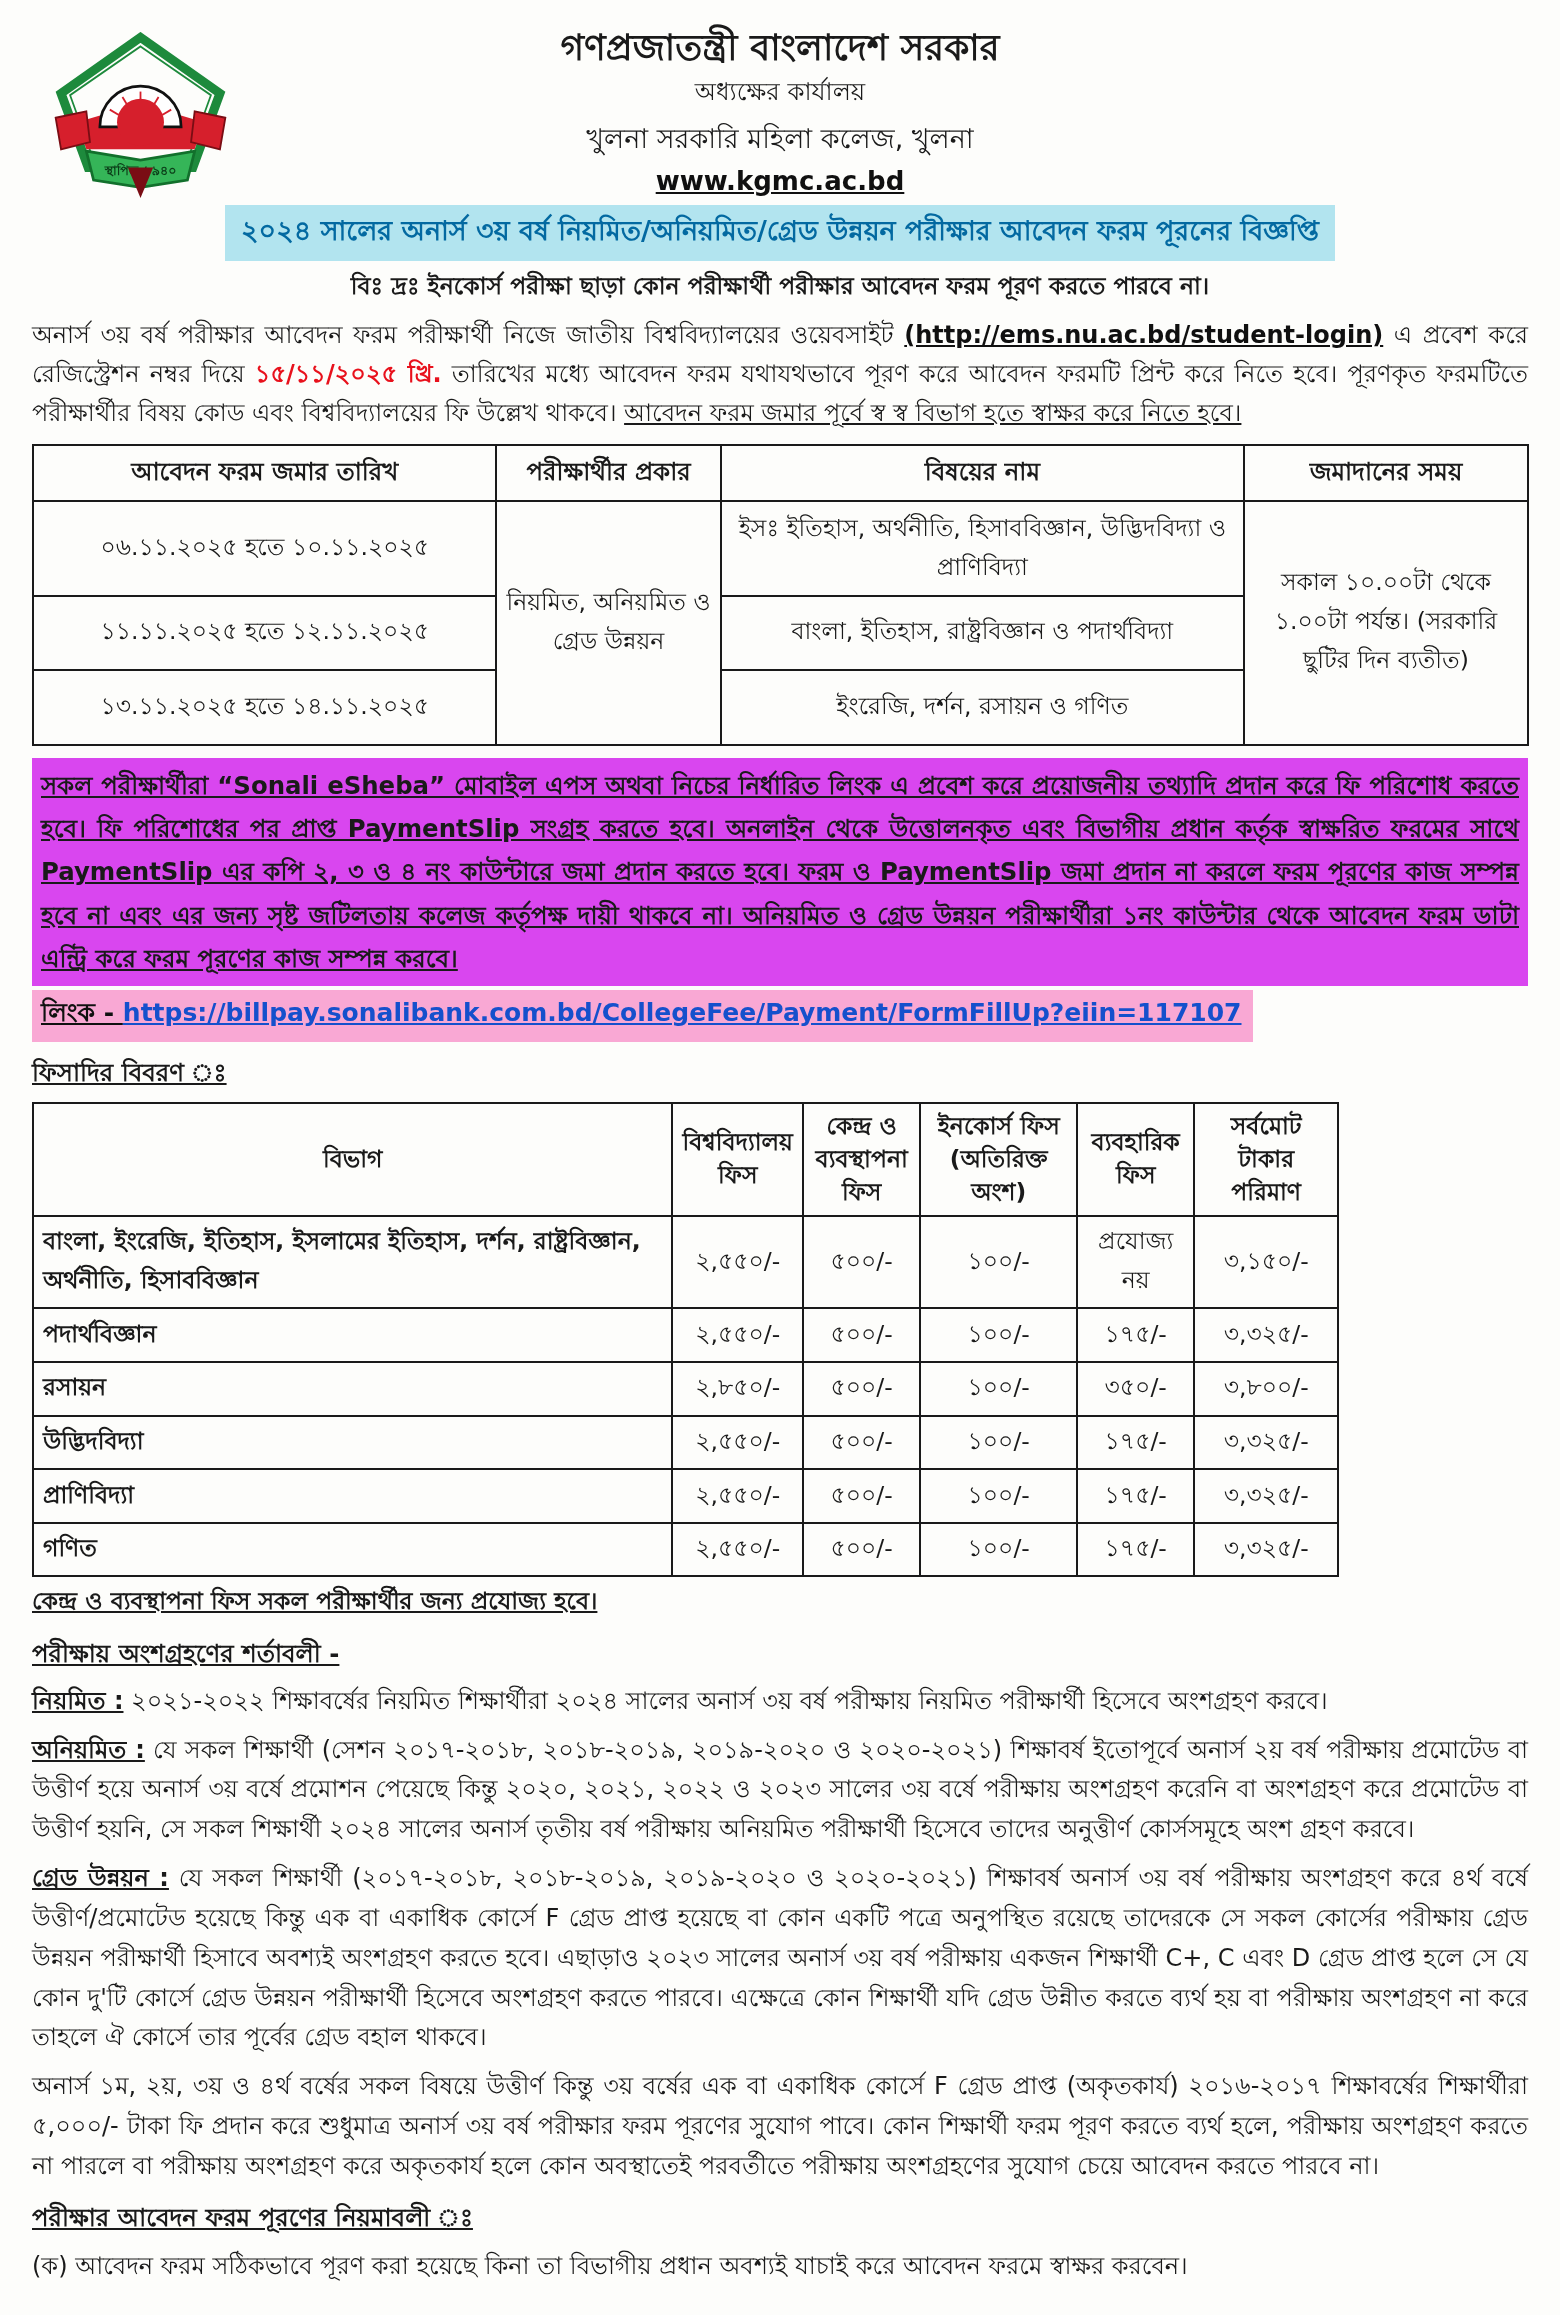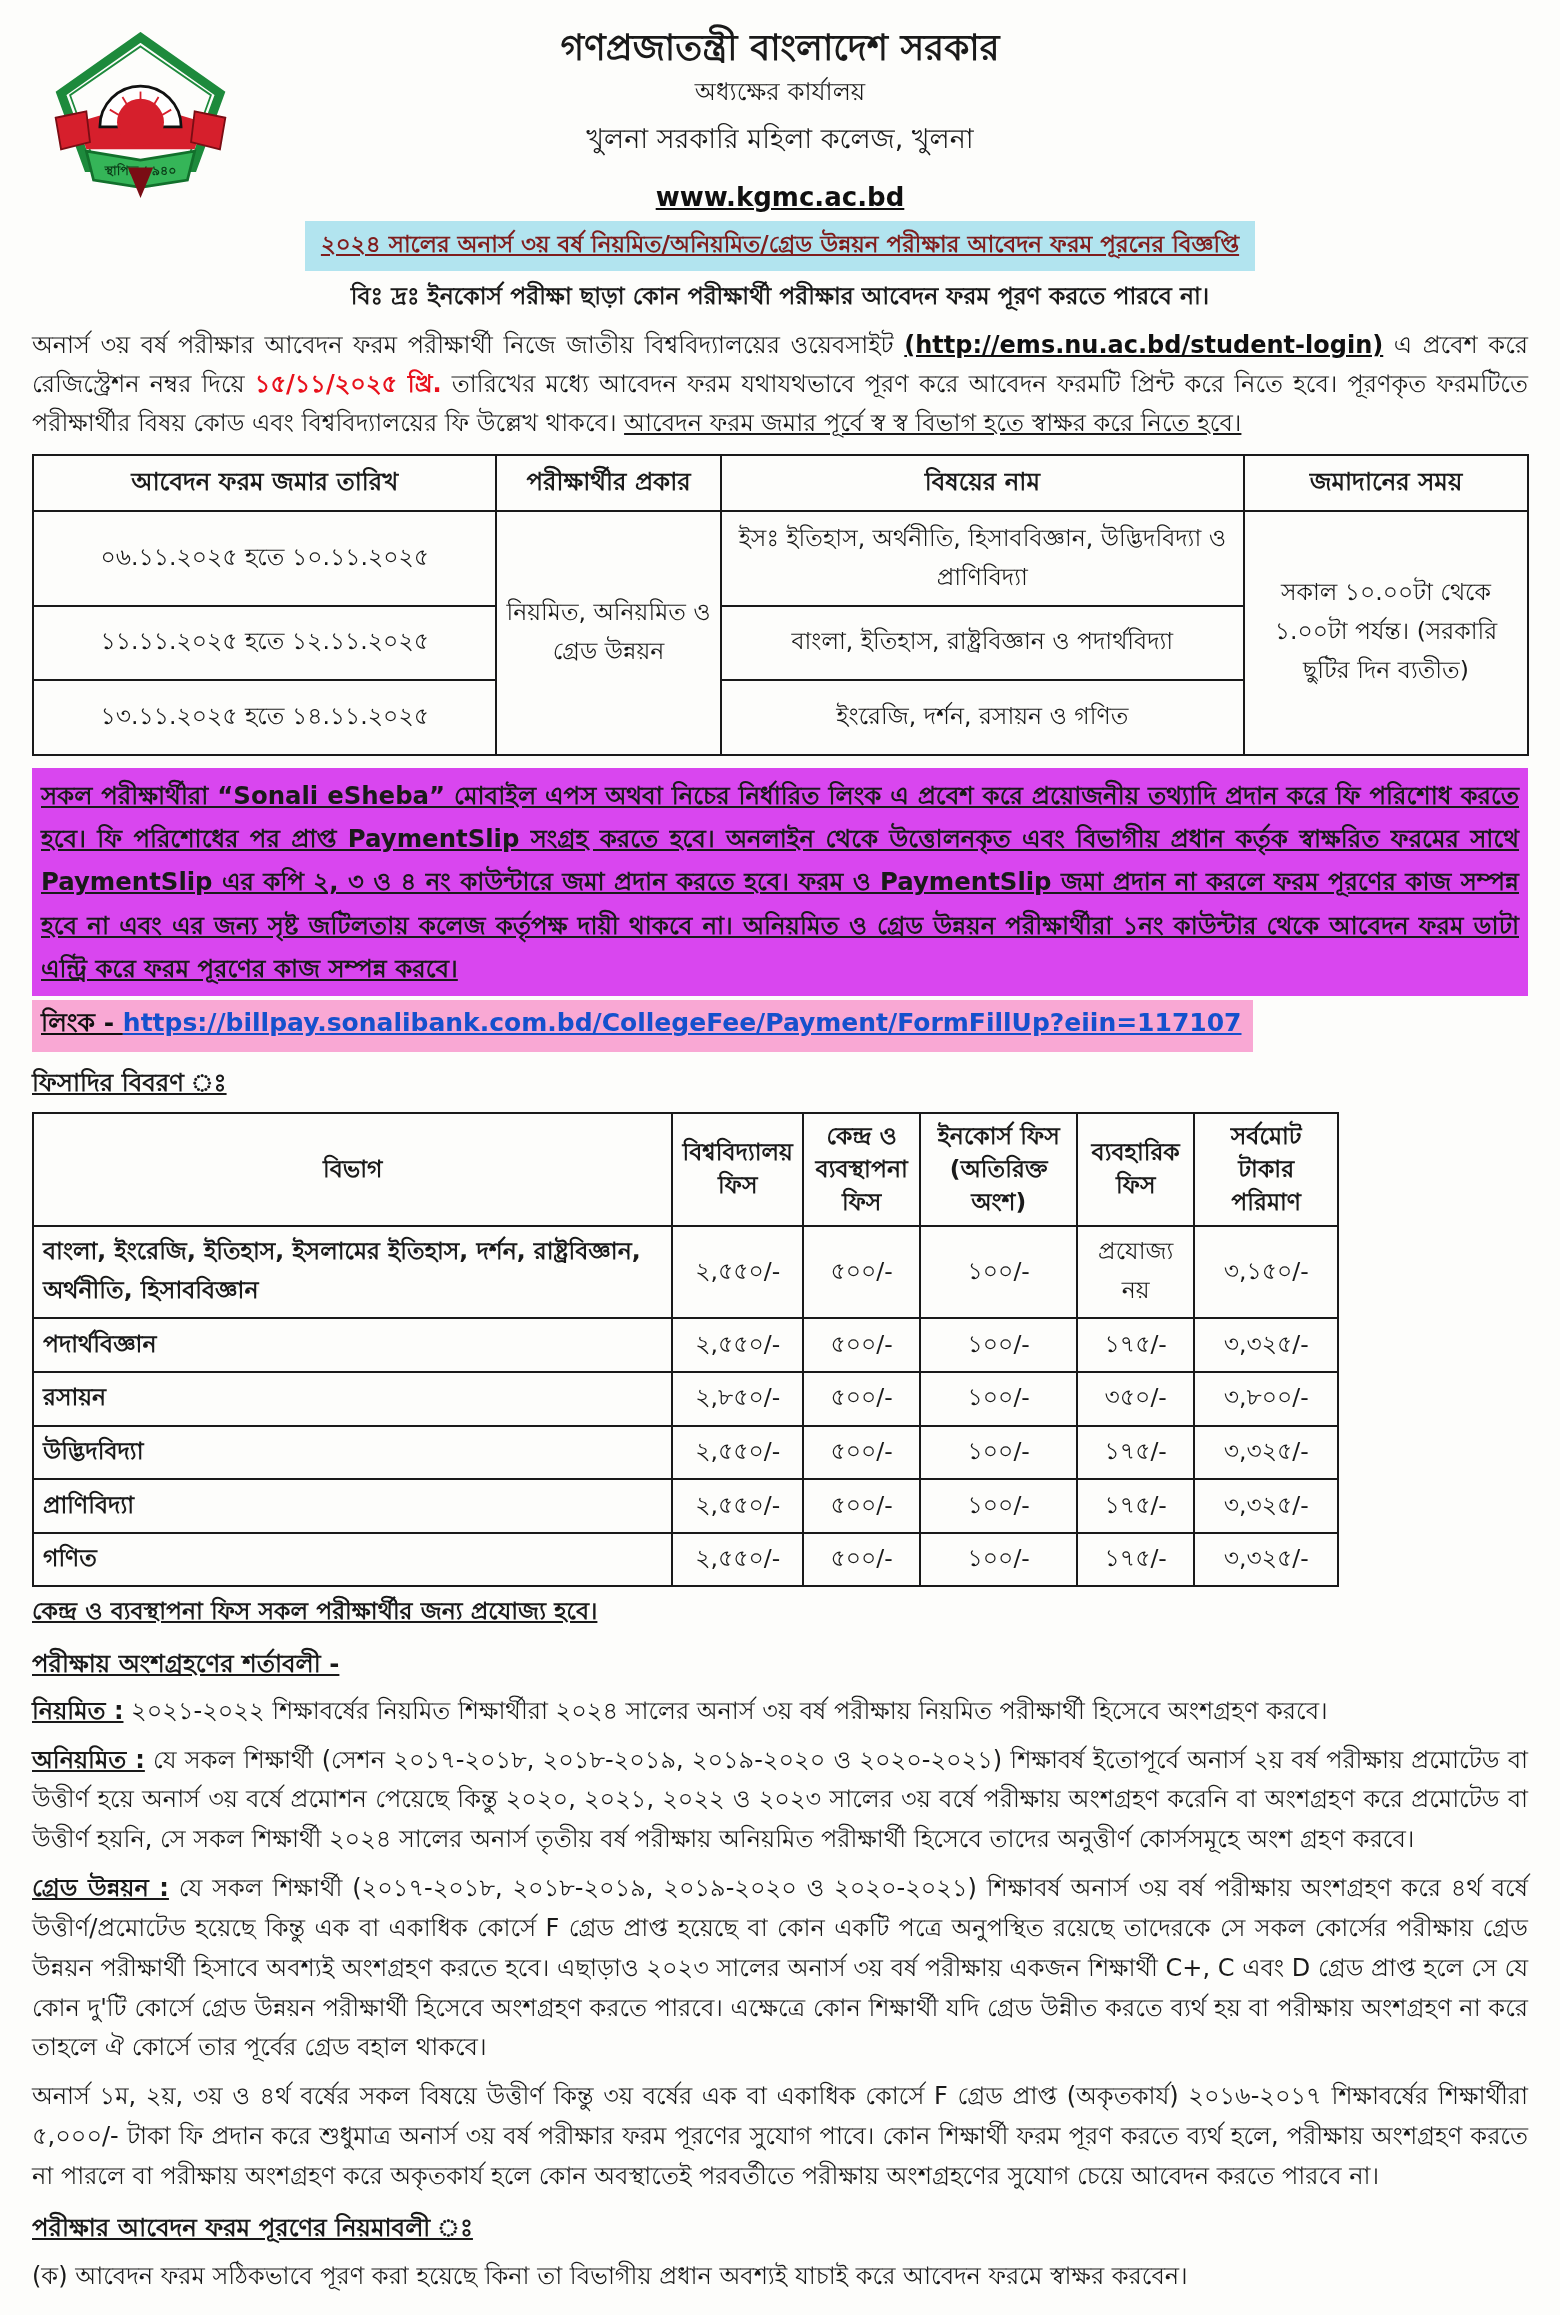--- a/index.html
+++ b/index.html
@@ -4,24 +4,24 @@
 <style>
   html,body{margin:0;padding:0;background:#e9e9e9;}
   body{width:1560px;font-family:"DejaVu Sans","Liberation Sans",sans-serif;color:#1a1a1a;}
   .page{width:1560px;min-height:2316px;background:#fdfdfb;box-sizing:border-box;padding:25px 32px 54px 32px;position:relative;}
   
   .hdr{position:relative;text-align:center;margin-bottom:5.4px;}
   .logo-wrap{position:absolute;left:18px;top:7.2px;width:181px;height:167px;}
   .hdr-govt{font-size:36px;font-weight:bold;line-height:1.25;}
   .hdr-office{font-size:24.4px;margin-top:3px;}
   .hdr-college{font-size:27px;font-weight:normal;margin-top:5.4px;}
-  .hdr-site{font-size:26px;font-weight:bold;text-decoration:underline;margin-top:19px;display:inline-block;color:#101010;}
+  .hdr-site{font-size:26px;font-weight:bold;text-decoration:underline;margin-top:3px;display:inline-block;color:#101010;}
   
   .title-row{text-align:center;margin:9px 0 3.6px 0;}
-  .title-banner{display:inline-block;background:#b2e4ef;color:#7f1d1d;font-size:23px;font-weight:bold;text-decoration:underline;padding:4.5px 16.3px 6.3px 16.3px;}
+  .title-banner{display:inline-block;background:#b2e4ef;color:#0369a1;font-size:27px;font-weight:bold;padding:4.5px 16.3px 6.3px 16.3px;}
   .nb-line{text-align:center;font-size:23.5px;font-weight:bold;margin:7.2px 0 9px 0;}
   
   .intro{font-size:24px;line-height:1.62;text-align:justify;margin:0 0 11px 0;}
   .intro .lnk{font-weight:bold;text-decoration:underline;color:#101010;}
   .intro .deadline{color:#e8111c;font-weight:bold;}
   .intro .sign-before{text-decoration:underline;}
   
   table{border-collapse:collapse;}
   .sched{width:1497px;margin:5.4px 0 12.7px 0;font-size:23.5px;}
   .sched th,.sched td{border:2.3px solid #1a1a1a;padding:7.2px 9px;text-align:center;vertical-align:middle;}

